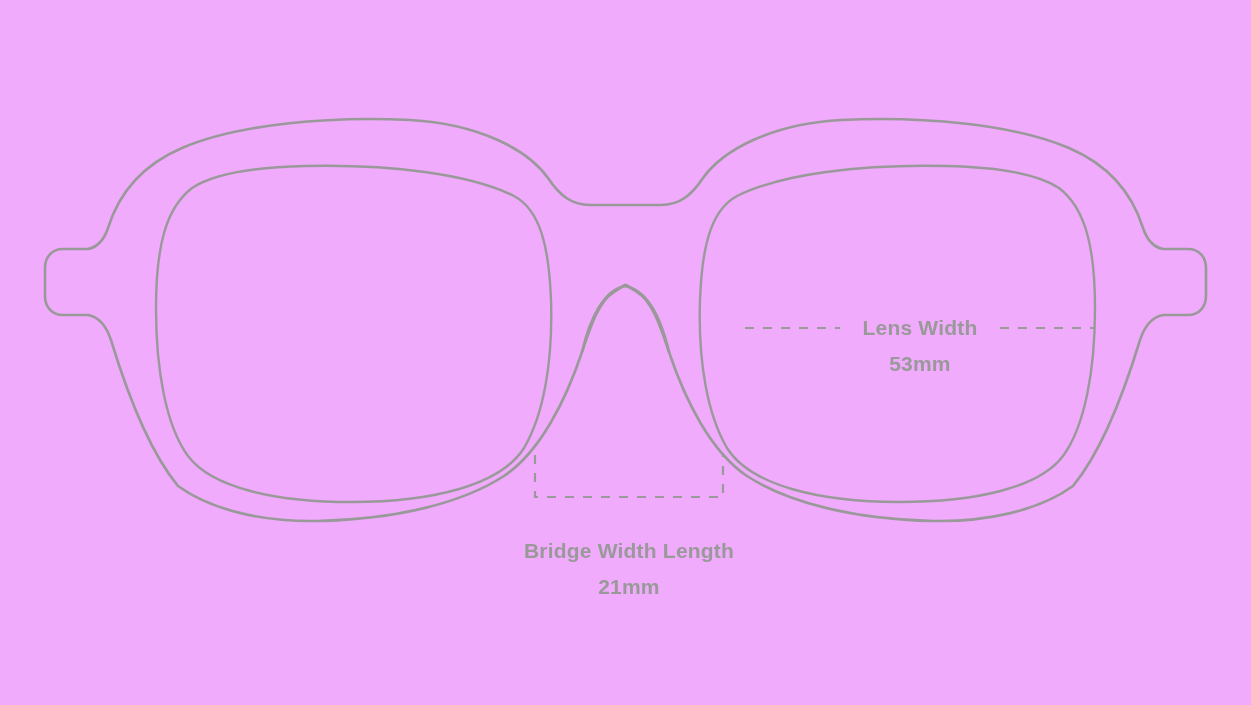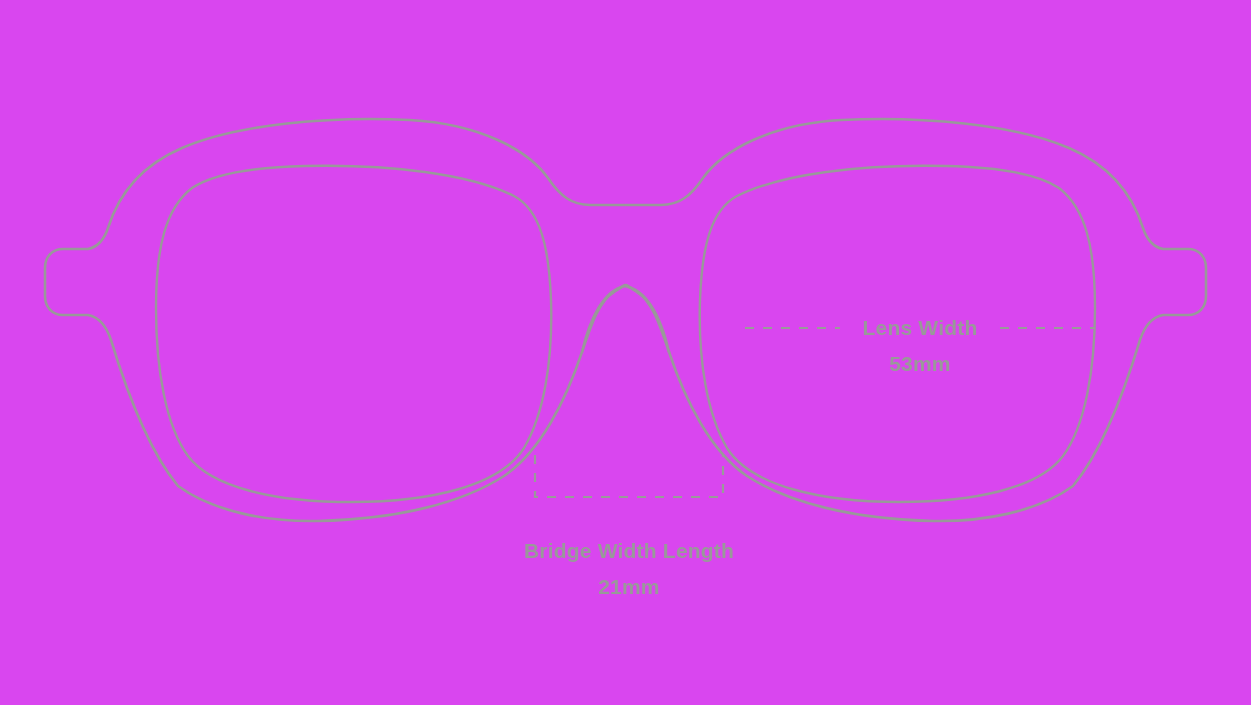--- a/index.html
+++ b/index.html
@@ -11,21 +11,21 @@
   body {
     width: 1251px;
     height: 705px;
     overflow: hidden;
     font-family: "Liberation Sans", sans-serif;
   }
   #diagram-stage {
     position: relative;
     width: 1251px;
     height: 705px;
-    background: #d946ef;
+    background: #f0abfc;
   }
   #glasses-svg {
     display: block;
     width: 1251px;
     height: 705px;
   }
   .frame-stroke {
     fill: none;
     stroke: #999999;
     stroke-width: 2.6;

